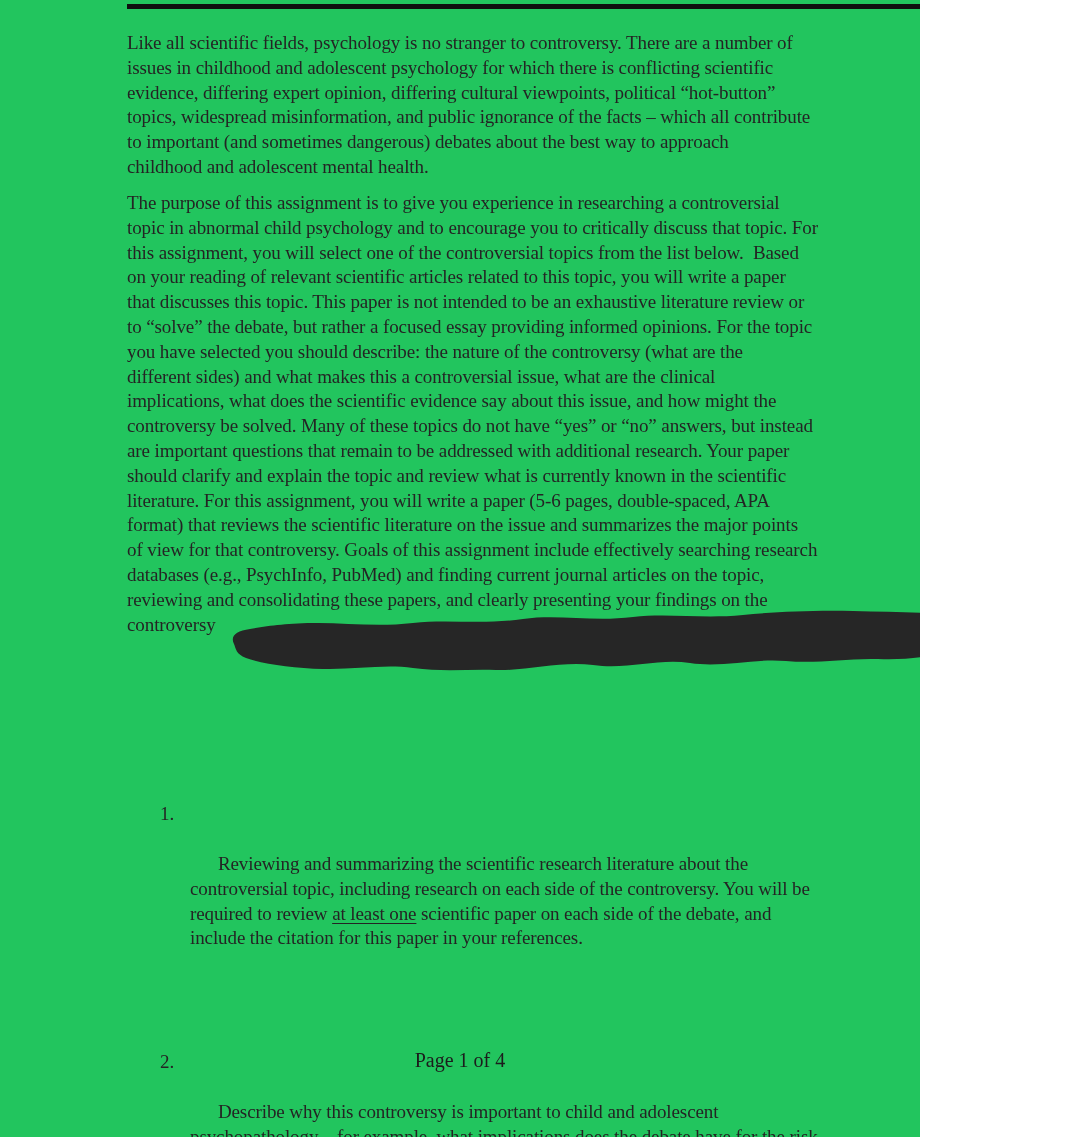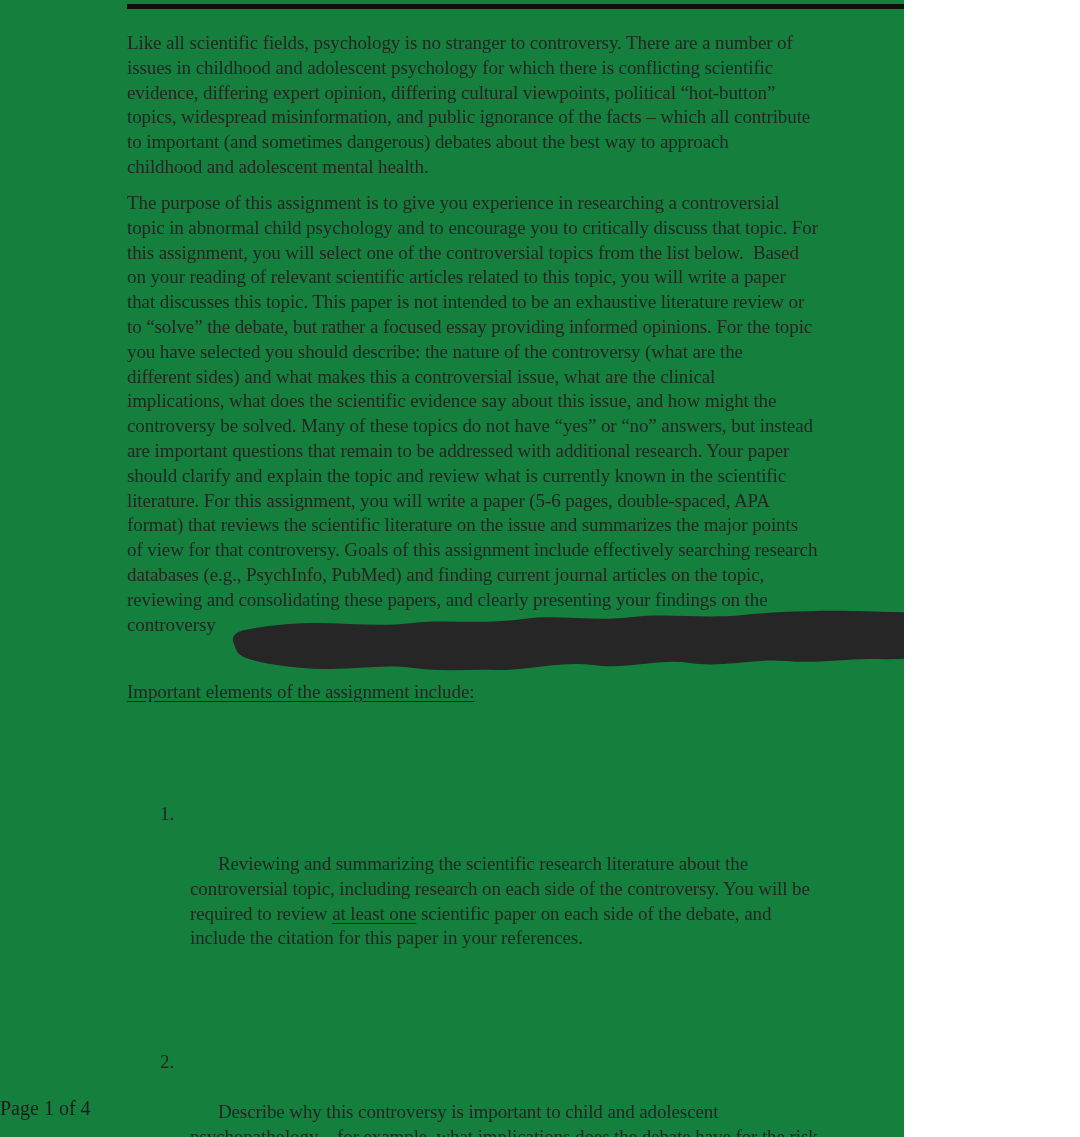--- a/index.html
+++ b/index.html
@@ -1,23 +1,24 @@
 <!DOCTYPE html>
 <html><head>
 <meta charset="utf-8">
 <style>
   html, body { margin: 0; padding: 0; background: #ffffff; }
   .page {
     position: relative;
     width: 904px;
     height: 1137px;
-    background: #15803d;
+    background: #22c55e;
     font-family: "Liberation Serif", serif;
     color: #242424;
     overflow: hidden;
+    padding-left: 16px;
   }
   .top-rule {
     position: absolute;
     left: 127px;
     top: 4px;
     width: 830px;
     height: 5px;
     background: #0f0f0f;
   }
   .para, .heading, .list {
@@ -56,23 +57,23 @@
     left: 228px;
     top: 606px;
     width: 770px;
     height: 70px;
   }
   .footer {
     position: absolute;
     left: 0;
     top: 1049px;
     width: 100%;
+    text-align: center;
     font-size: 20px;
     color: #1c1c1c;
-    margin-top: 48px;
   }
 </style>
 </head>
 <body>
 
 <div class="page">
 
   <div class="top-rule"></div>
 
   <div class="para p1">Like all scientific fields, psychology is no stranger to controversy. There are a number of
@@ -121,21 +122,20 @@
       C 525,52 495,62 462,57
       C 430,52 400,64 365,59
       C 332,55 300,65 268,64
       C 240,63 215,66 185,62
       C 155,58 125,64 95,63
       C 65,62 35,58 18,52
       C 8,48 8,43 6,38
       Z"></path>
   </svg>
 
-  <div class="heading">Important elements of the assignment include:</div>
 
   <div class="list">
 
     <div class="li">
       <span class="num">1.</span>
       <span><span>Reviewing and summarizing the scientific research literature about the
 controversial topic, including research on each side of the controversy. You will be
 required to review </span><span class="u">at least one</span><span> scientific paper on each side of the debate, and
 include the citation for this paper in your references.</span></span>
     </div>

